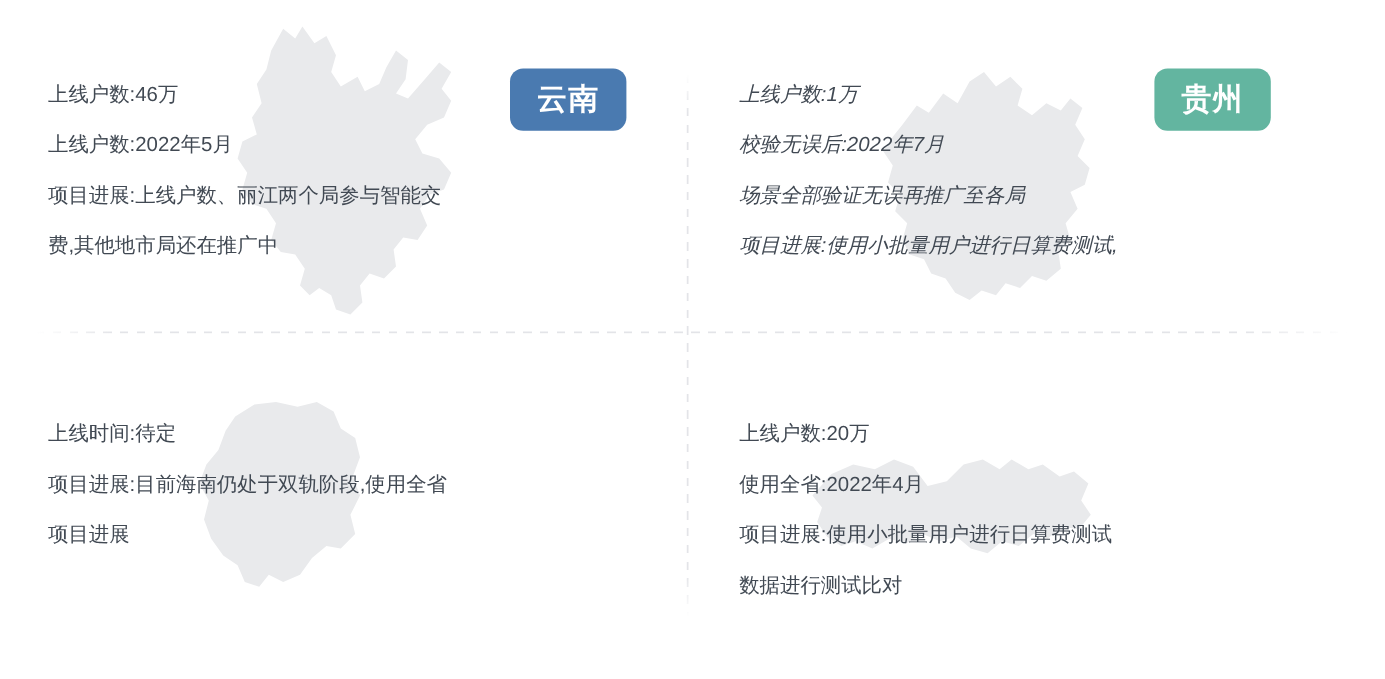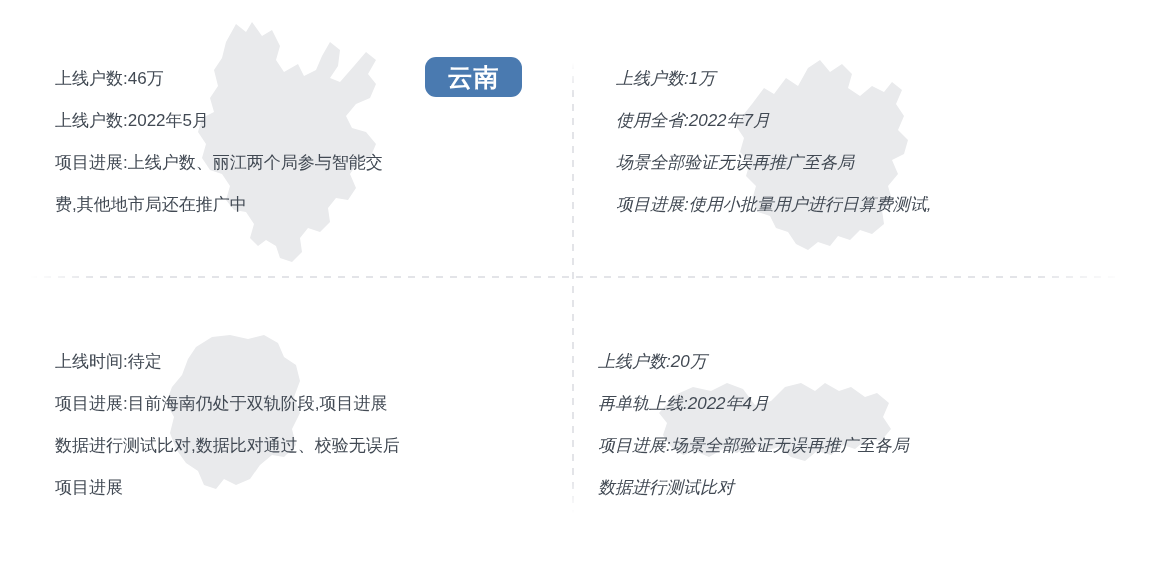--- a/index.html
+++ b/index.html
@@ -51,53 +51,53 @@
   }
 
   
   .card {
     position: absolute;
     width: 577px; height: 283px;
   }
   #card-yunnan   { left: 0px;   top: 0px;   }
   #card-guizhou  { left: 577px; top: 0px;   }
   #card-hainan   { left: 0px;   top: 283px; padding-left: 34px; }
-  #card-shenzhen { left: 559px; top: 283px; font-style: italic; }
+  #card-shenzhen { left: 577px; top: 283px; }
 
   .map-bg {
     position: absolute;
     pointer-events: none;
   }
   .map-bg svg { display: block; width: 100%; height: 100%; }
   .map-shape { fill: #e9eaec; }
 
   #map-yunnan   { left: 180px; top: 12px;  width: 228px; height: 258px; }
   #map-guizhou  { left: 135px; top: 38px;  width: 220px; height: 230px; }
   #map-hainan   { left: 140px; top: 30px;  width: 190px; height: 200px; }
   #map-shenzhen { left: 80px;  top: 60px;  width: 270px; height: 160px; }
 
   .badge {
     position: absolute;
     display: flex;
     align-items: center;
     justify-content: center;
-    width: 97px; height: 40px;
+    width: 97px; height: 52px;
     border-radius: 11px;
     color: #ffffff;
     font-size: 25px;
     font-weight: bold;
     letter-spacing: 1px;
     line-height: 1;
   }
   #badge-yunnan   { left: 425px; top: 57px;  background: #4a7ab0; }
   #badge-guizhou  { left: 385px; top: 57px;  background: #63b5a0; }
 
   .lines {
     position: absolute;
-    left: 55px;
+    left: 40px;
     width: 470px;
     color: #414953;
     font-size: 17px;
     line-height: 42px;
     white-space: nowrap;
   }
   #lines-yunnan   { top: 58px; }
   #lines-guizhou  { top: 58px;  left: 39px; font-style: italic; }
   #lines-hainan   { top: 58px; }
   #lines-shenzhen { top: 58px;  left: 39px; }
@@ -139,58 +139,60 @@
     <div class="map-bg" id="map-guizhou">
       <svg viewBox="0 0 220 230" preserveAspectRatio="none">
         <path class="map-shape" d="M40,66 L52,50 L62,56 L74,40 L86,48 L96,30 L108,22 L118,34
           L130,26 L140,36 L136,50 L148,58 L160,48 L172,54 L180,44 L190,52 L184,66 L192,78
           L186,92 L196,102 L192,116 L180,122 L186,136 L176,148 L180,162 L170,172 L172,186
           L160,196 L148,192 L138,202 L126,198 L118,208 L106,204 L96,212 L84,206 L76,194
           L64,190 L58,178 L46,174 L40,162 L44,148 L34,138 L38,124 L28,114 L32,100 L24,88
           L32,76 Z"></path>
       </svg>
     </div>
+    <div class="badge" id="badge-guizhou">
+      <span>贵州</span>
+    </div>
     <div class="lines" id="lines-guizhou">
       <span class="line">上线户数:1万</span>
-      <span class="line">使用全省:2022年7月</span>
+      <span class="line">校验无误后:2022年7月</span>
       <span class="line">场景全部验证无误再推广至各局</span>
       <span class="line">项目进展:使用小批量用户进行日算费测试,</span>
     </div>
   </div>
 
   <div class="card" id="card-hainan">
     <div class="map-bg" id="map-hainan">
       <svg viewBox="0 0 190 200" preserveAspectRatio="none">
         <path class="map-shape" d="M56,34 L72,24 L90,22 L108,26 L124,22 L138,30 L144,44
           L156,52 L160,68 L154,84 L160,100 L152,116 L156,132 L144,144 L132,142 L120,152
           L110,166 L96,172 L84,166 L76,176 L64,172 L58,158 L46,150 L36,136 L30,120 L34,104
           L26,90 L32,74 L42,62 L48,46 Z"></path>
       </svg>
     </div>
 
     <div class="lines" id="lines-hainan">
       <span class="line">上线时间:待定</span>
-      <span class="line">项目进展:目前海南仍处于双轨阶段,项目进展</span>
-      <span class="line">数据进行测试比对,数据比对通过、校验无误后</span>
+      <span class="line">项目进展:目前海南仍处于双轨阶段,使用全省</span>
       <span class="line">项目进展</span>
     </div>
   </div>
 
   <div class="card" id="card-shenzhen">
     <div class="map-bg" id="map-shenzhen">
       <svg viewBox="0 0 270 160" preserveAspectRatio="none">
         <path class="map-shape" d="M20,70 L36,52 L54,44 L72,48 L88,40 L104,46 L116,62
           L132,58 L146,44 L162,40 L176,48 L186,40 L200,48 L212,44 L226,54 L238,50
           L250,60 L244,74 L252,86 L242,98 L228,96 L216,106 L204,102 L192,112 L178,108
           L166,118 L152,114 L140,104 L126,108 L112,102 L98,110 L84,106 L70,114 L56,108
           L44,112 L32,104 L24,92 L28,80 Z"></path>
       </svg>
     </div>
 
     <div class="lines" id="lines-shenzhen">
       <span class="line">上线户数:20万</span>
-      <span class="line">再单轨上线:2022年4月</span>
-      <span class="line">项目进展:场景全部验证无误再推广至各局</span>
+      <span class="line">使用全省:2022年4月</span>
+      <span class="line">项目进展:使用小批量用户进行日算费测试</span>
       <span class="line">数据进行测试比对</span>
     </div>
   </div>
 
 </div>
 
 </body></html>

